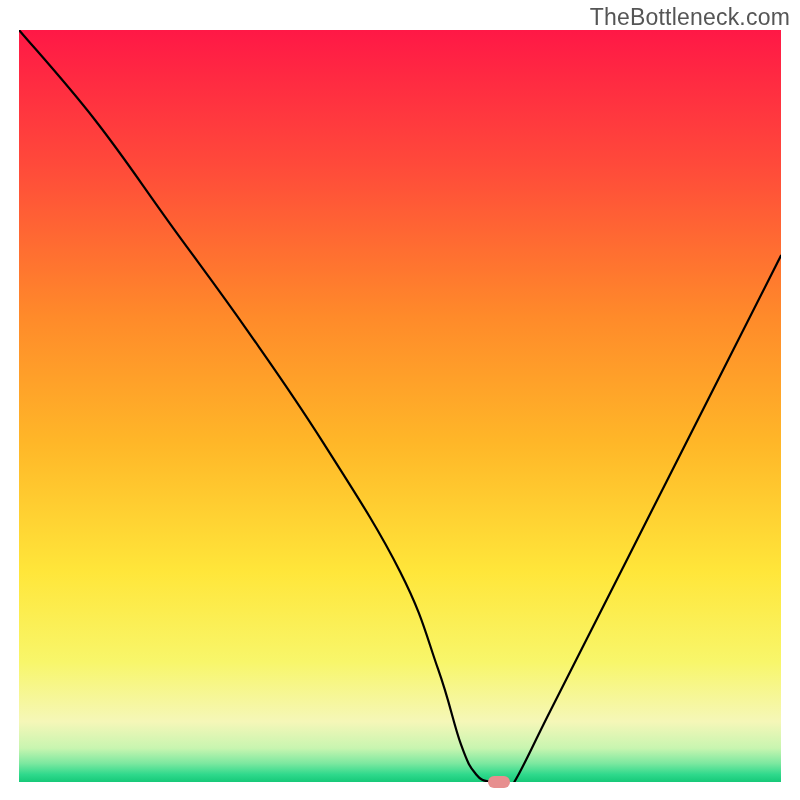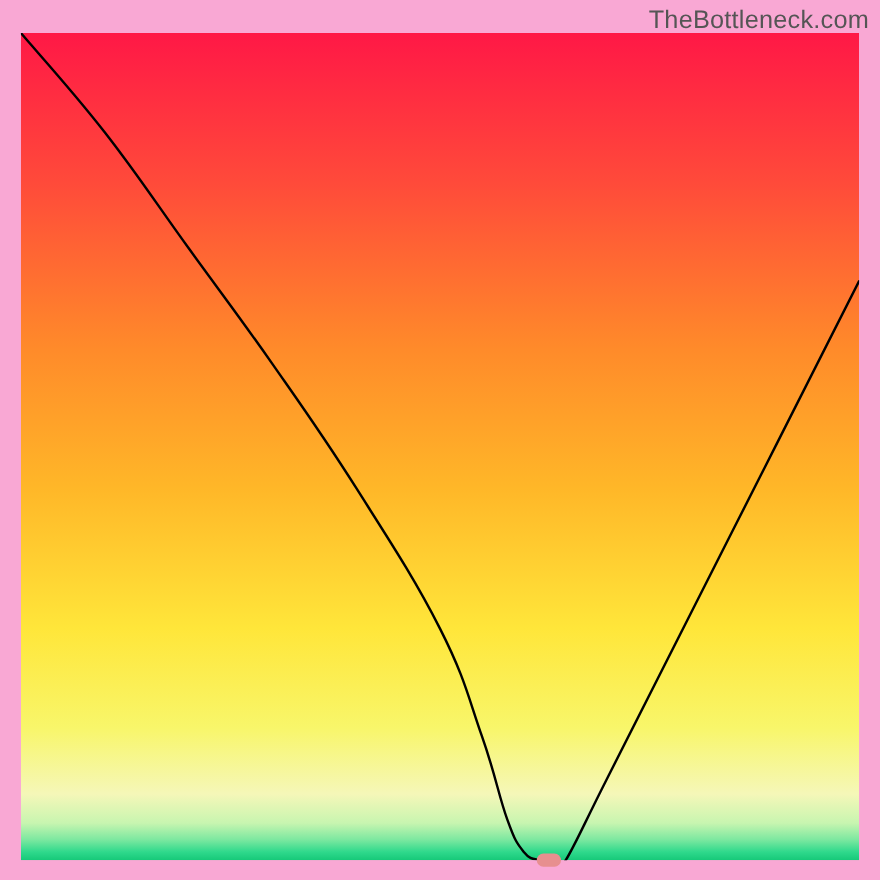--- a/index.html
+++ b/index.html
@@ -8,21 +8,21 @@
     width: 800px;
     height: 800px;
     background: #000;
     overflow: hidden;
     font-family: Arial, Helvetica, sans-serif;
   }
   .frame {
     position: relative;
     width: 800px;
     height: 800px;
-    background: #f9a8d4;
+    background: #ffffff;
   }
   .watermark {
     position: absolute;
     top: 4px;
     right: 10px;
     color: #555;
     font-size: 23px;
     letter-spacing: 0.2px;
     font-weight: 500;
     z-index: 10;

